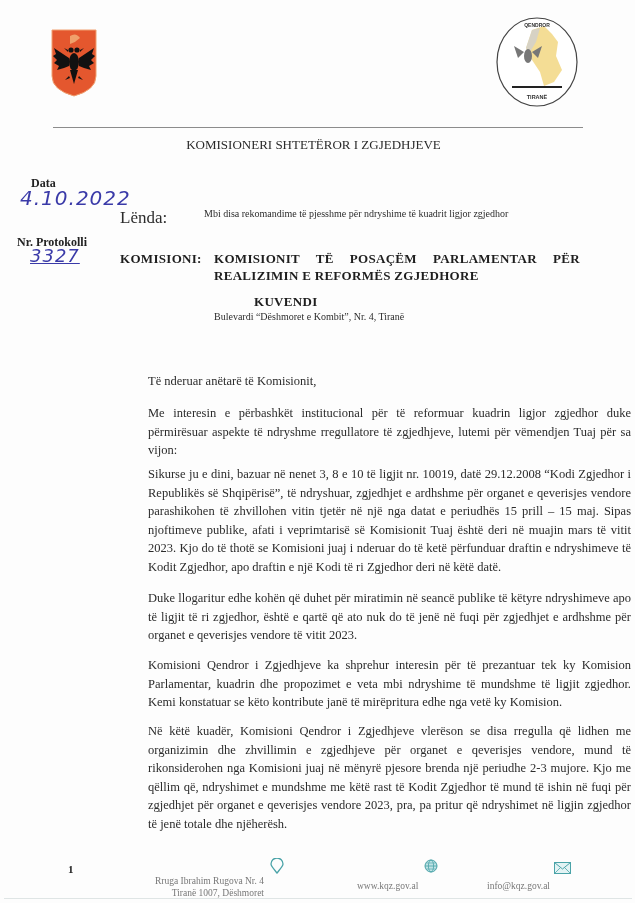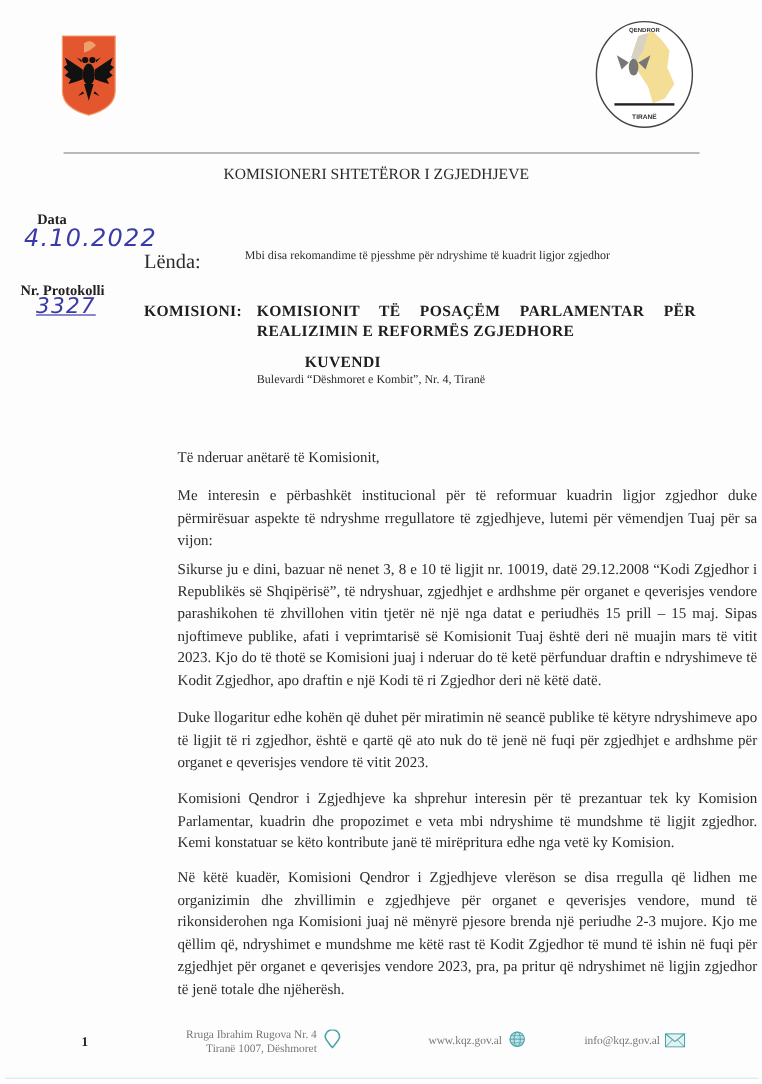--- a/index.html
+++ b/index.html
@@ -14,21 +14,21 @@
     .header-rule { left: 53px; top: 127px; width: 530px; height: 1px; background: #8c8c8c; }
     .header-sub { left: 0; width: 627px; text-align: center; top: 137px; font-size: 13px; color: #2a2a2a; }
     .label-bold { font-weight: bold; font-size: 12px; color: #222; }
     .hand { font-family: "DejaVu Sans", sans-serif; color: #3a3aa8; font-style: italic; letter-spacing: 1px; }
     .meta-label { font-size: 17px; color: #2c2c2c; }
     .subject { font-size: 10px; color: #2c2c2c; }
     .addr-head { font-weight: bold; font-size: 13px; color: #1e1e1e; letter-spacing: 0.3px; }
     .body-text { left: 123px; width: 483px; font-size: 12.5px; line-height: 18.6px; text-align: justify; color: #2b2b2b; margin-left: 25px; }
     .body-text p { margin: 0; }
     .footer-line { left: 4px; top: 898px; width: 628px; height: 1px; background: #dfe5e5; }
-    .footer-small { font-size: 9.5px; color: #777; line-height: 12px; }
+    .footer-small { font-size: 9.5px; color: #777; line-height: 12px; margin-top: 18px; }
     .icon-teal { color: #4aa3a8; }
   </style>
 </head>
 <body>
 
 <div class="abs emblem">
   <svg width="48" height="70" viewBox="0 0 48 70">
     <path d="M2 2 H46 V48 Q46 62 24 68 Q2 62 2 48 Z" fill="#e4572e" stroke="#f0a070" stroke-width="1"></path>
     <path d="M20 8 q6 -4 10 2 q-4 4 -10 6 z" fill="#f2b47a" opacity="0.8"></path>
     <g fill="#111">

